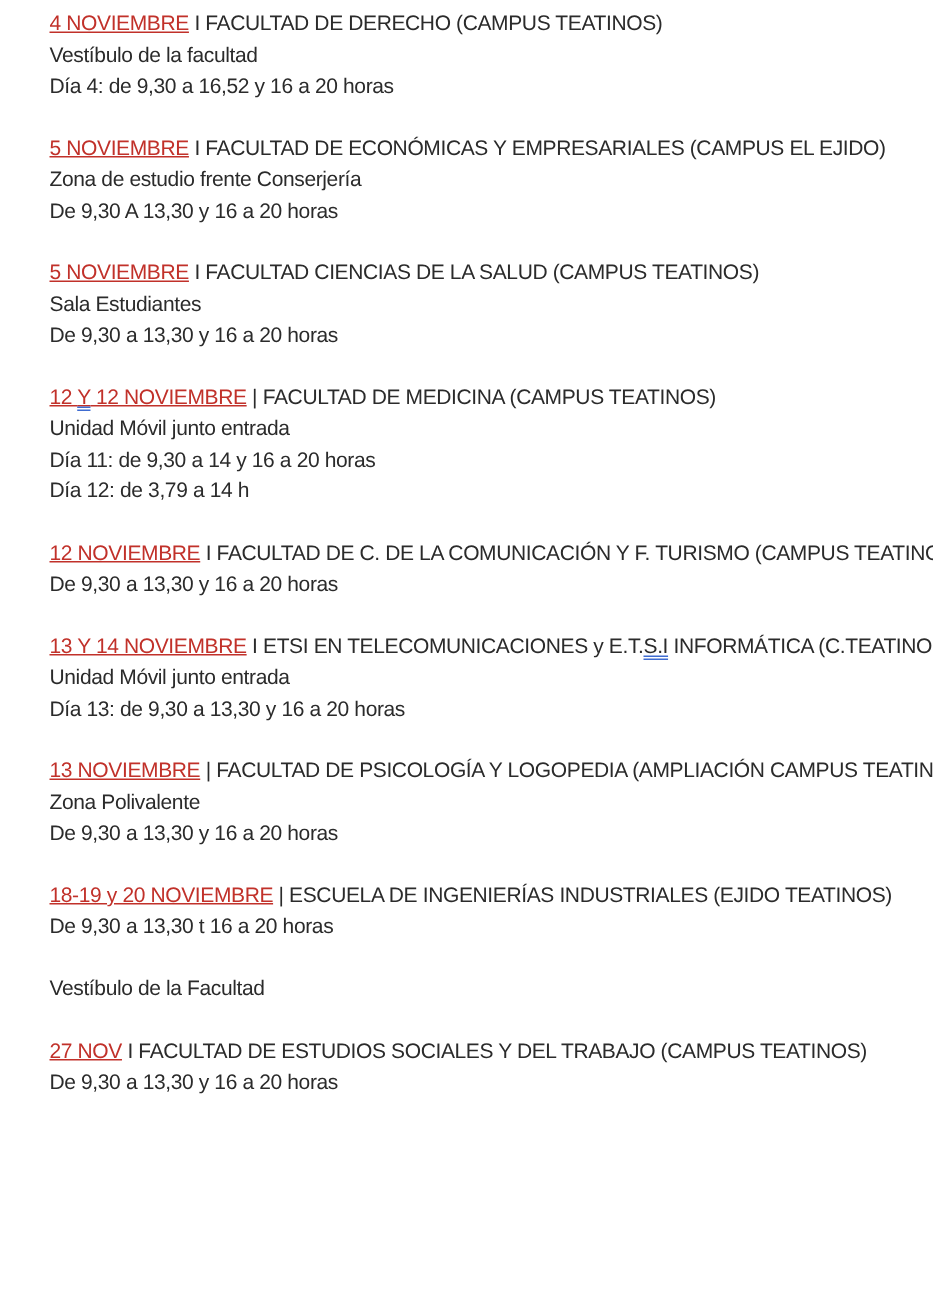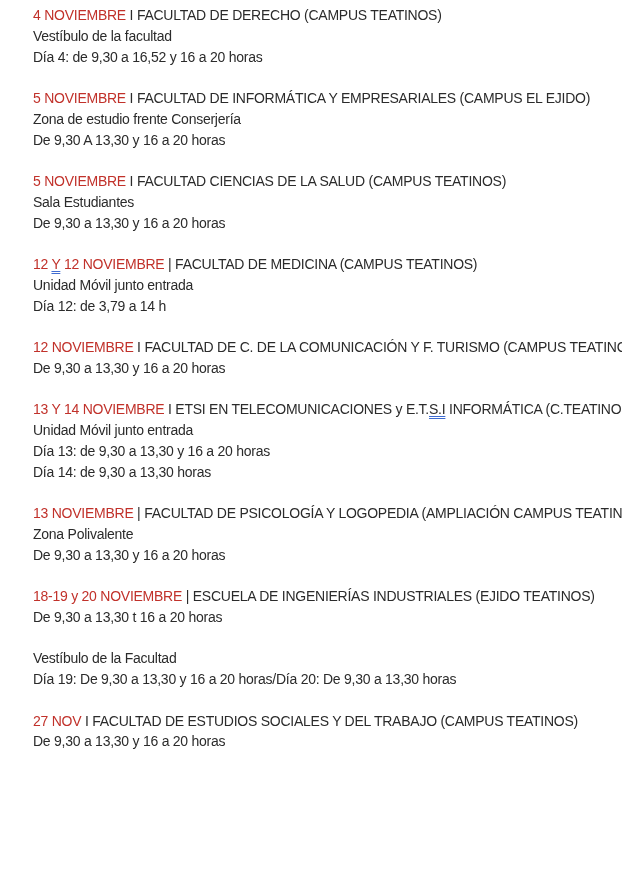--- a/index.html
+++ b/index.html
@@ -22,20 +22,21 @@
     letter-spacing: -0.25px;
     color: #2b2b2b;
     margin: 0 0 20.75px 0;
     white-space: nowrap;
   }
   .line {
     height: 20.75px;
   }
   .date {
     color: #c1312a;
+    text-decoration: underline;
   }
   .sep, .title {
     color: #2b2b2b;
   }
   .grammar {
     text-decoration-line: underline;
     text-decoration-style: double;
     text-decoration-color: #3f6cd1;
     text-decoration-thickness: 1px;
     text-underline-offset: 2px;
@@ -46,63 +47,62 @@
 
 <div class="doc">
 
   <section class="event">
     <div class="line"><span class="date">4 NOVIEMBRE</span><span class="sep"> I </span><span class="title">FACULTAD DE DERECHO (CAMPUS TEATINOS)</span></div>
     <div class="line">Vestíbulo de la facultad</div>
     <div class="line">Día 4: de 9,30 a 16,52 y 16 a 20 horas</div>
   </section>
 
   <section class="event">
-    <div class="line"><span class="date">5 NOVIEMBRE</span><span class="sep"> I </span><span class="title">FACULTAD DE INFORMÁTICA Y EMPRESARIALES (CAMPUS EL EJIDO)</span></div>
+    <div class="line"><span class="date">5 NOVIEMBRE</span><span class="sep"> I </span><span class="title">FACULTAD DE ECONÓMICAS Y EMPRESARIALES (CAMPUS EL EJIDO)</span></div>
     <div class="line">Zona de estudio frente Conserjería</div>
     <div class="line">De 9,30 A 13,30 y 16 a 20 horas</div>
   </section>
 
   <section class="event">
     <div class="line"><span class="date">5 NOVIEMBRE</span><span class="sep"> I </span><span class="title">FACULTAD CIENCIAS DE LA SALUD (CAMPUS TEATINOS)</span></div>
     <div class="line">Sala Estudiantes</div>
     <div class="line">De 9,30 a 13,30 y 16 a 20 horas</div>
   </section>
 
   <section class="event">
     <div class="line"><span class="date"><span>12 </span><span class="grammar">Y</span><span> 12 NOVIEMBRE</span></span><span class="sep"> | </span><span class="title">FACULTAD DE MEDICINA (CAMPUS TEATINOS)</span></div>
     <div class="line">Unidad Móvil junto entrada</div>
+    <div class="line">Día 11: de 9,30 a 14 y 16 a 20 horas</div>
     <div class="line">Día 12: de 3,79 a 14 h</div>
   </section>
 
   <section class="event">
     <div class="line"><span class="date">12 NOVIEMBRE</span><span class="sep"> I </span><span class="title">FACULTAD DE C. DE LA COMUNICACIÓN Y F. TURISMO (CAMPUS TEATINOS)</span></div>
     <div class="line">De 9,30 a 13,30 y 16 a 20 horas</div>
   </section>
 
   <section class="event">
     <div class="line"><span class="date">13 Y 14 NOVIEMBRE</span><span class="sep"> I </span><span class="title"><span>ETSI EN TELECOMUNICACIONES y E.T.</span><span class="grammar">S.I</span><span> INFORMÁTICA (C.TEATINOS)</span></span></div>
     <div class="line">Unidad Móvil junto entrada</div>
     <div class="line">Día 13: de 9,30 a 13,30 y 16 a 20 horas</div>
-    <div class="line">Día 14: de 9,30 a 13,30 horas</div>
   </section>
 
   <section class="event">
     <div class="line"><span class="date">13 NOVIEMBRE</span><span class="sep"> | </span><span class="title">FACULTAD DE PSICOLOGÍA Y LOGOPEDIA (AMPLIACIÓN CAMPUS TEATINOS)</span></div>
     <div class="line">Zona Polivalente</div>
     <div class="line">De 9,30 a 13,30 y 16 a 20 horas</div>
   </section>
 
   <section class="event">
     <div class="line"><span class="date">18-19 y 20 NOVIEMBRE</span><span class="sep"> | </span><span class="title">ESCUELA DE INGENIERÍAS INDUSTRIALES (EJIDO TEATINOS)</span></div>
     <div class="line">De 9,30 a 13,30 t 16 a 20 horas</div>
   </section>
 
   <section class="event">
     <div class="line">Vestíbulo de la Facultad</div>
-    <div class="line">Día 19: De 9,30 a 13,30 y 16 a 20 horas/Día 20: De 9,30 a 13,30 horas</div>
   </section>
 
   <section class="event">
     <div class="line"><span class="date">27 NOV</span><span class="sep"> I </span><span class="title">FACULTAD DE ESTUDIOS SOCIALES Y DEL TRABAJO (CAMPUS TEATINOS)</span></div>
     <div class="line">De 9,30 a 13,30 y 16 a 20 horas</div>
   </section>
 
 </div>
 
 </body></html>

